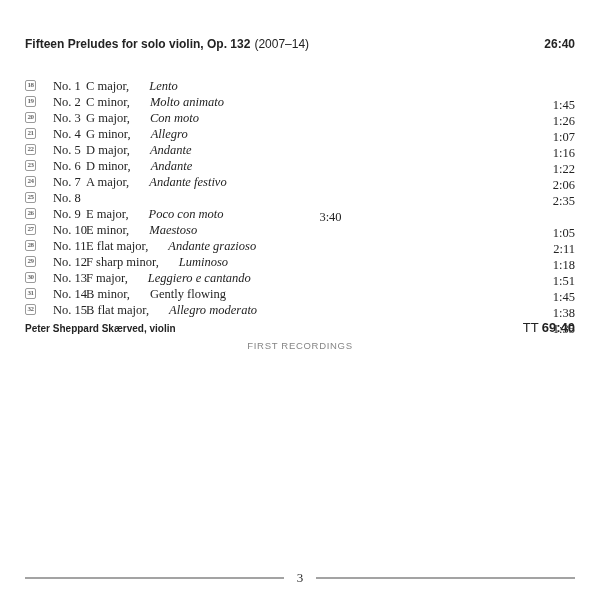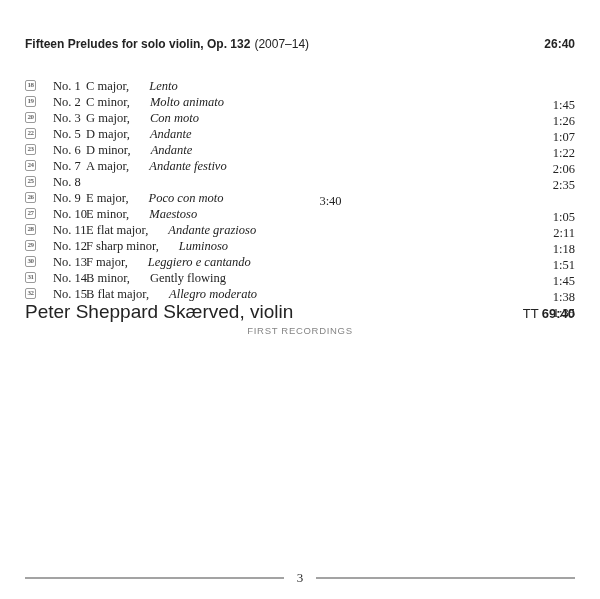--- a/index.html
+++ b/index.html
@@ -59,21 +59,21 @@
   .track-duration { text-align: center; margin-top: 39px; }
 
   
   .performer-row {
     display: flex;
     justify-content: space-between;
     align-items: baseline;
     margin-top: 21px;
     line-height: 17px;
   }
-  .performer-name { font-weight: normal; font-size: 19px; }
+  .performer-name { font-weight: bold; font-size: 10px; }
   .tt { font-size: 13px; }
   .tt-label { font-weight: normal; margin-right: 3px; }
   .tt-value { font-weight: bold; }
   .first-recordings {
     text-align: center;
     font-size: 9.5px;
     letter-spacing: 0.7px;
     color: #858585;
     margin-top: 3px;
   }
@@ -129,20 +129,28 @@
 
     <div class="track-row">
       <div>
         <div class="tnum">20</div>
       </div>
       <span>No. 3</span>
       <span class="track-title"><span>G major,</span><span class="track-tempo">Con moto</span></span>
       <span class="track-duration">1:07</span>
     </div>
 
+    <div class="track-row">
+      <div>
+        <div class="tnum">21</div>
+      </div>
+      <span>No. 4</span>
+      <span class="track-title"><span>G minor,</span><span class="track-tempo">Allegro</span></span>
+      <span class="track-duration">1:16</span>
+    </div>
 
     <div class="track-row">
       <div>
         <div class="tnum">22</div>
       </div>
       <span>No. 5</span>
       <span class="track-title"><span>D major,</span><span class="track-tempo">Andante</span></span>
       <span class="track-duration">1:22</span>
     </div>
 

